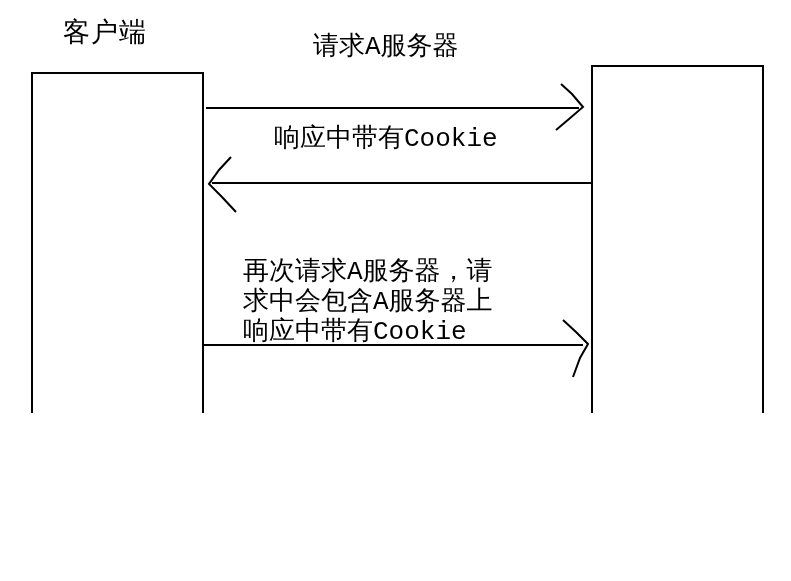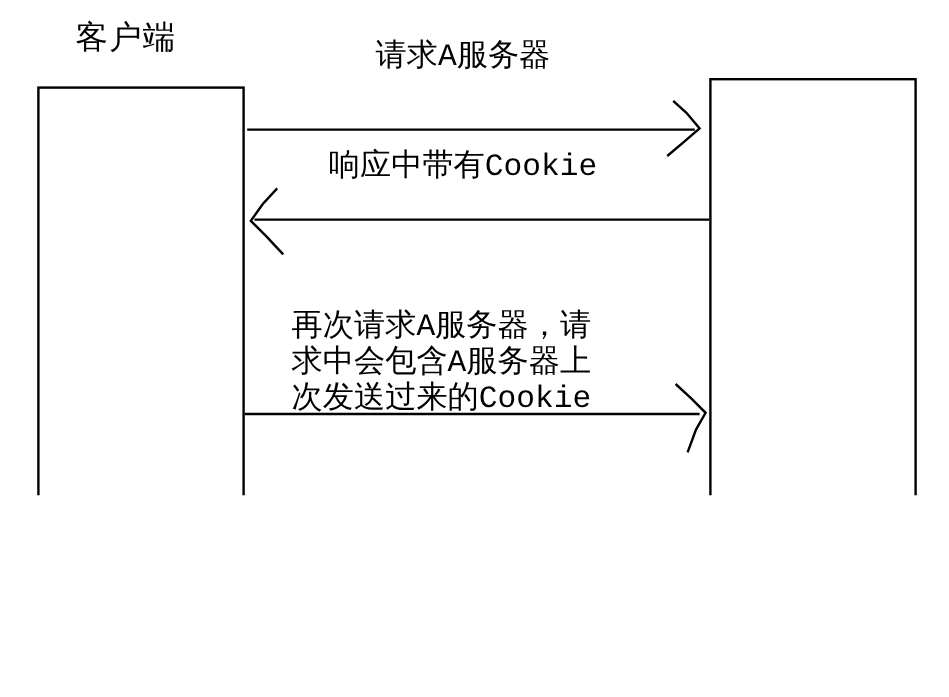--- a/index.html
+++ b/index.html
@@ -85,21 +85,21 @@
   <div class="lifeline-box client-box"></div>
 
   <div class="lifeline-box server-box"></div>
 
   <div class="msg msg1">请求A服务器</div>
 
   <div class="msg msg2">响应中带有Cookie</div>
 
   <div class="msg msg3">再次请求A服务器，请
 求中会包含A服务器上
-次发送过来的Cookie</div>
+响应中带有Cookie</div>
 
 
   <svg class="arrows-layer" viewBox="0 0 791 581">
 
     <g>
       <path d="M206,108 L579,108"></path>
       <path d="M561,84 L572,94 L583,107 L569,119 L556,130"></path>
     </g>
 
     <g>

